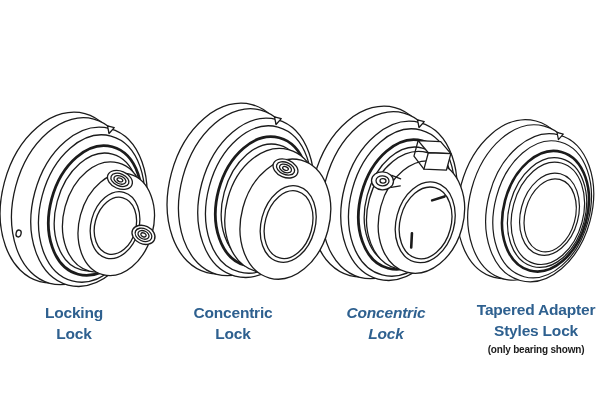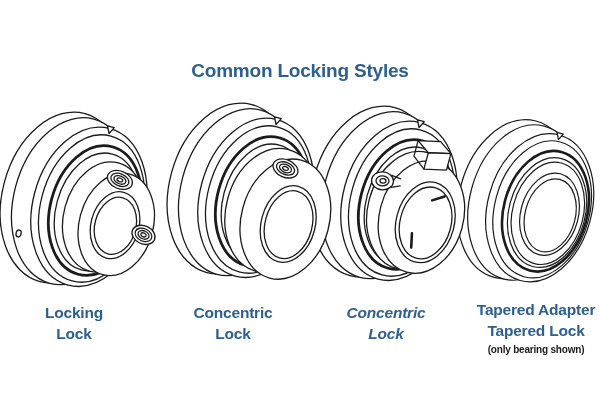--- a/index.html
+++ b/index.html
@@ -48,21 +48,20 @@
   .cap-1 { left: -6px;  top: 303px; }
   .cap-2 { left: 153px; top: 303px; }
   .cap-3 { left: 306px; top: 303px; font-style: italic; }
   .cap-4 { left: 456px; top: 300px; }
 </style>
 </head>
 <body>
 
 <div class="stage">
 
-  <div class="title">Common Locking Styles</div>
 
   <svg class="diagram-svg" width="600" height="400" viewBox="0 0 600 400" stroke="#1b1b1b" stroke-width="1.3" fill="none" stroke-linejoin="round" stroke-linecap="round">
 
     <g transform="translate(537,207) rotate(15) scale(0.93)">
       <ellipse cx="-25" cy="-2" rx="60" ry="87" fill="#fff"></ellipse>
       <ellipse cx="-15" cy="-1" rx="58" ry="85" fill="#fff"></ellipse>
       <ellipse cx="3" cy="0" rx="56" ry="81" fill="#fff"></ellipse>
       <ellipse cx="6" cy="1" rx="51" ry="75"></ellipse>
       <ellipse cx="10" cy="2" rx="45" ry="66" stroke-width="2.8"></ellipse>
       <ellipse cx="12" cy="3" rx="41" ry="60"></ellipse>
@@ -167,17 +166,17 @@
     <span>Lock</span>
   </div>
 
   <div class="caption cap-3">
     <span>Concentric</span><br>
     <span>Lock</span>
   </div>
 
   <div class="caption cap-4">
     <span>Tapered Adapter</span><br>
-    <span>Tapered Lock</span>
+    <span>Styles Lock</span>
     <span class="note">(only bearing shown)</span>
   </div>
 
 </div>
 
 </body></html>

